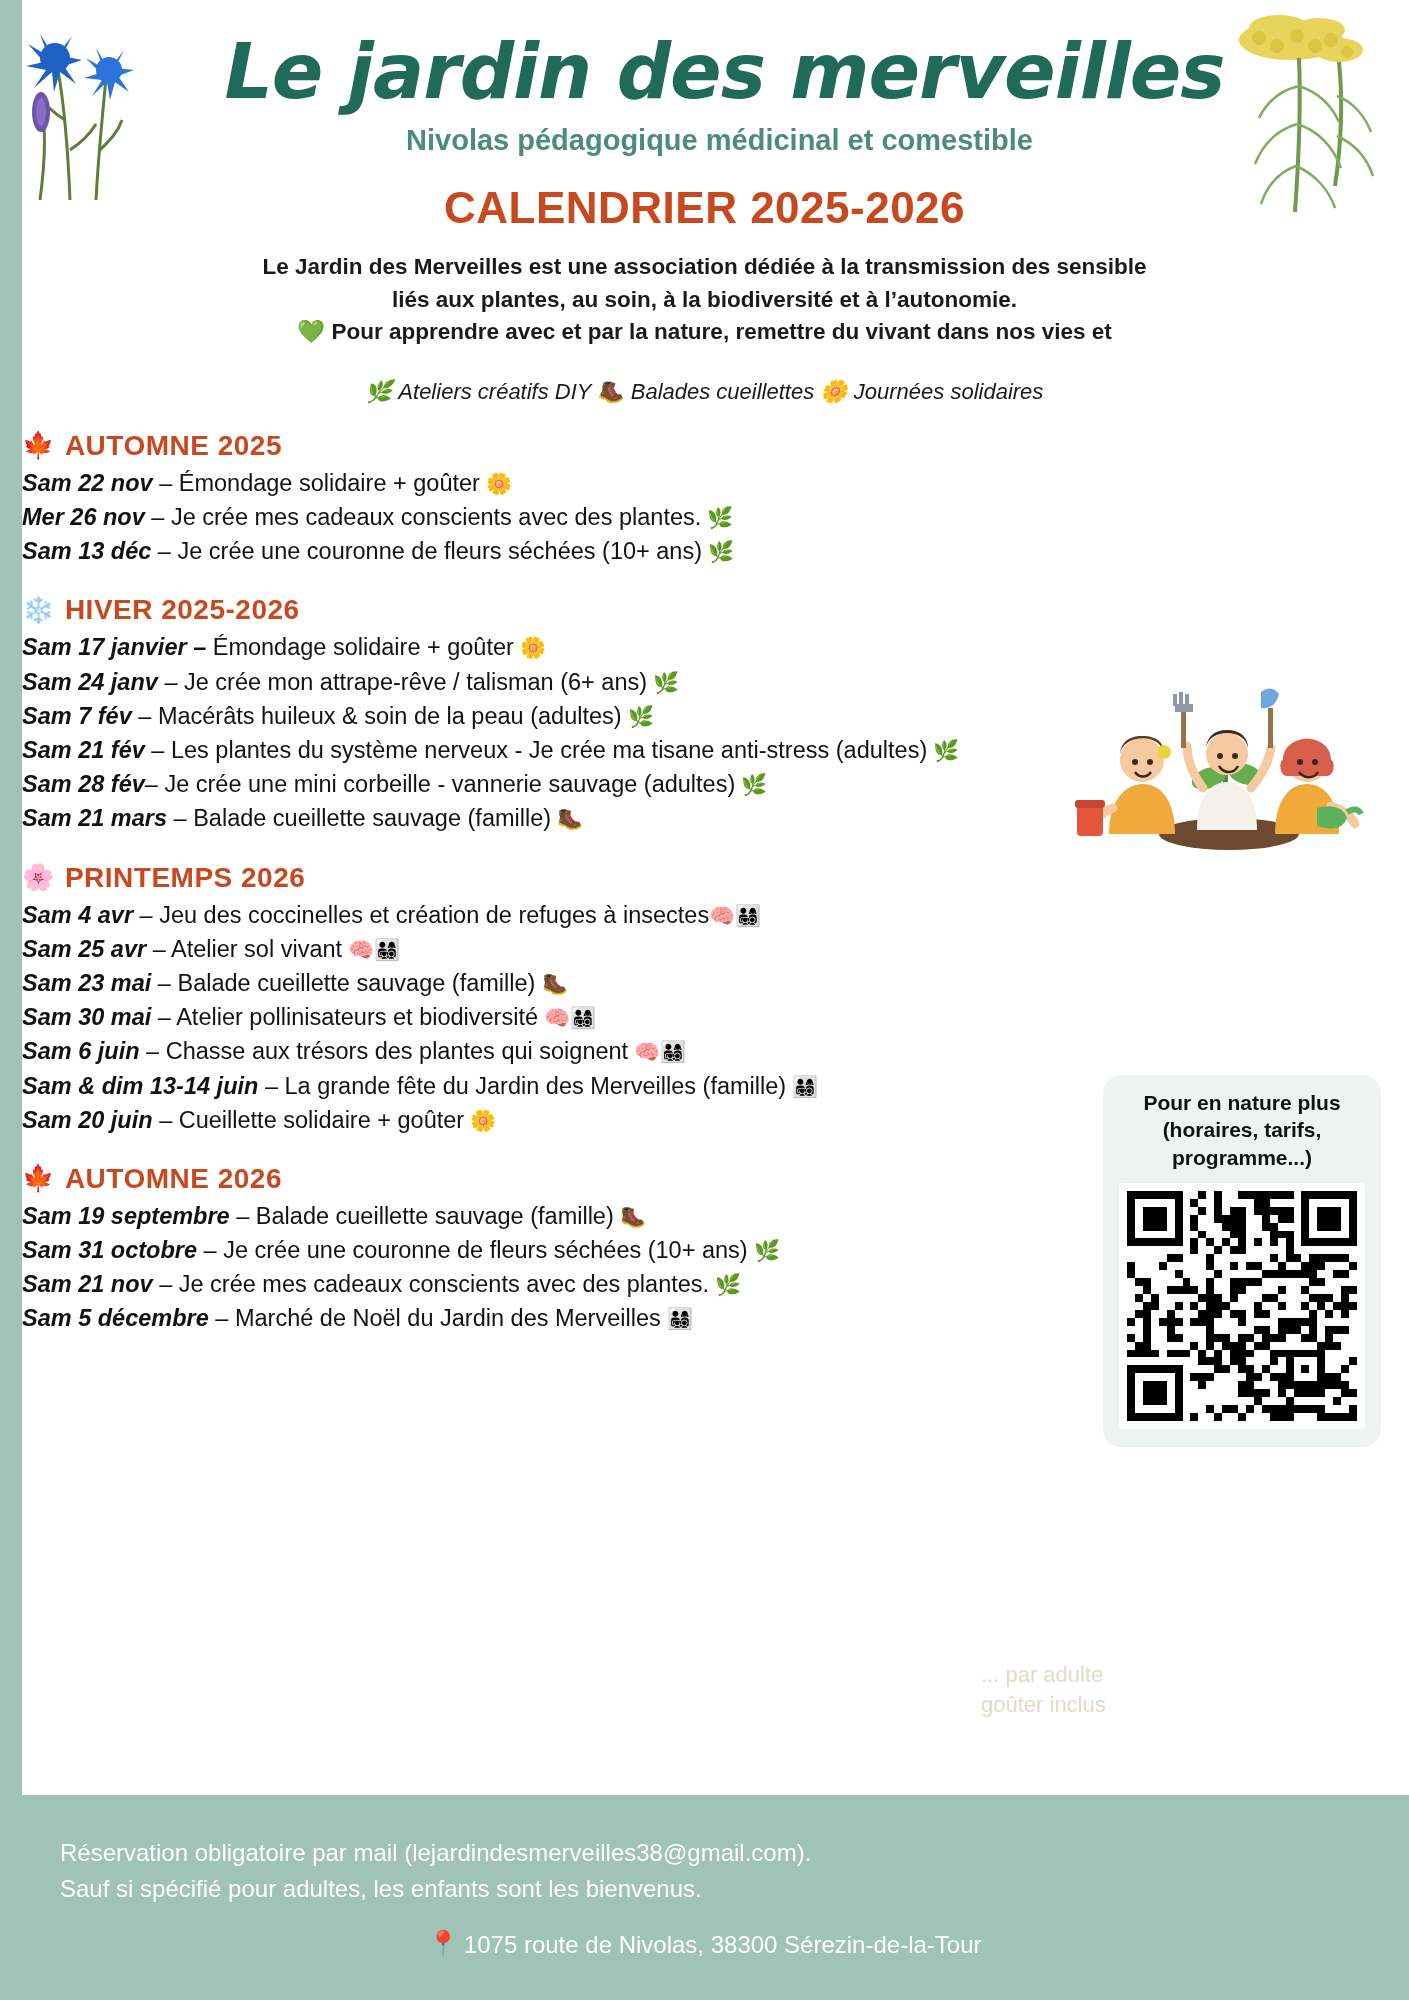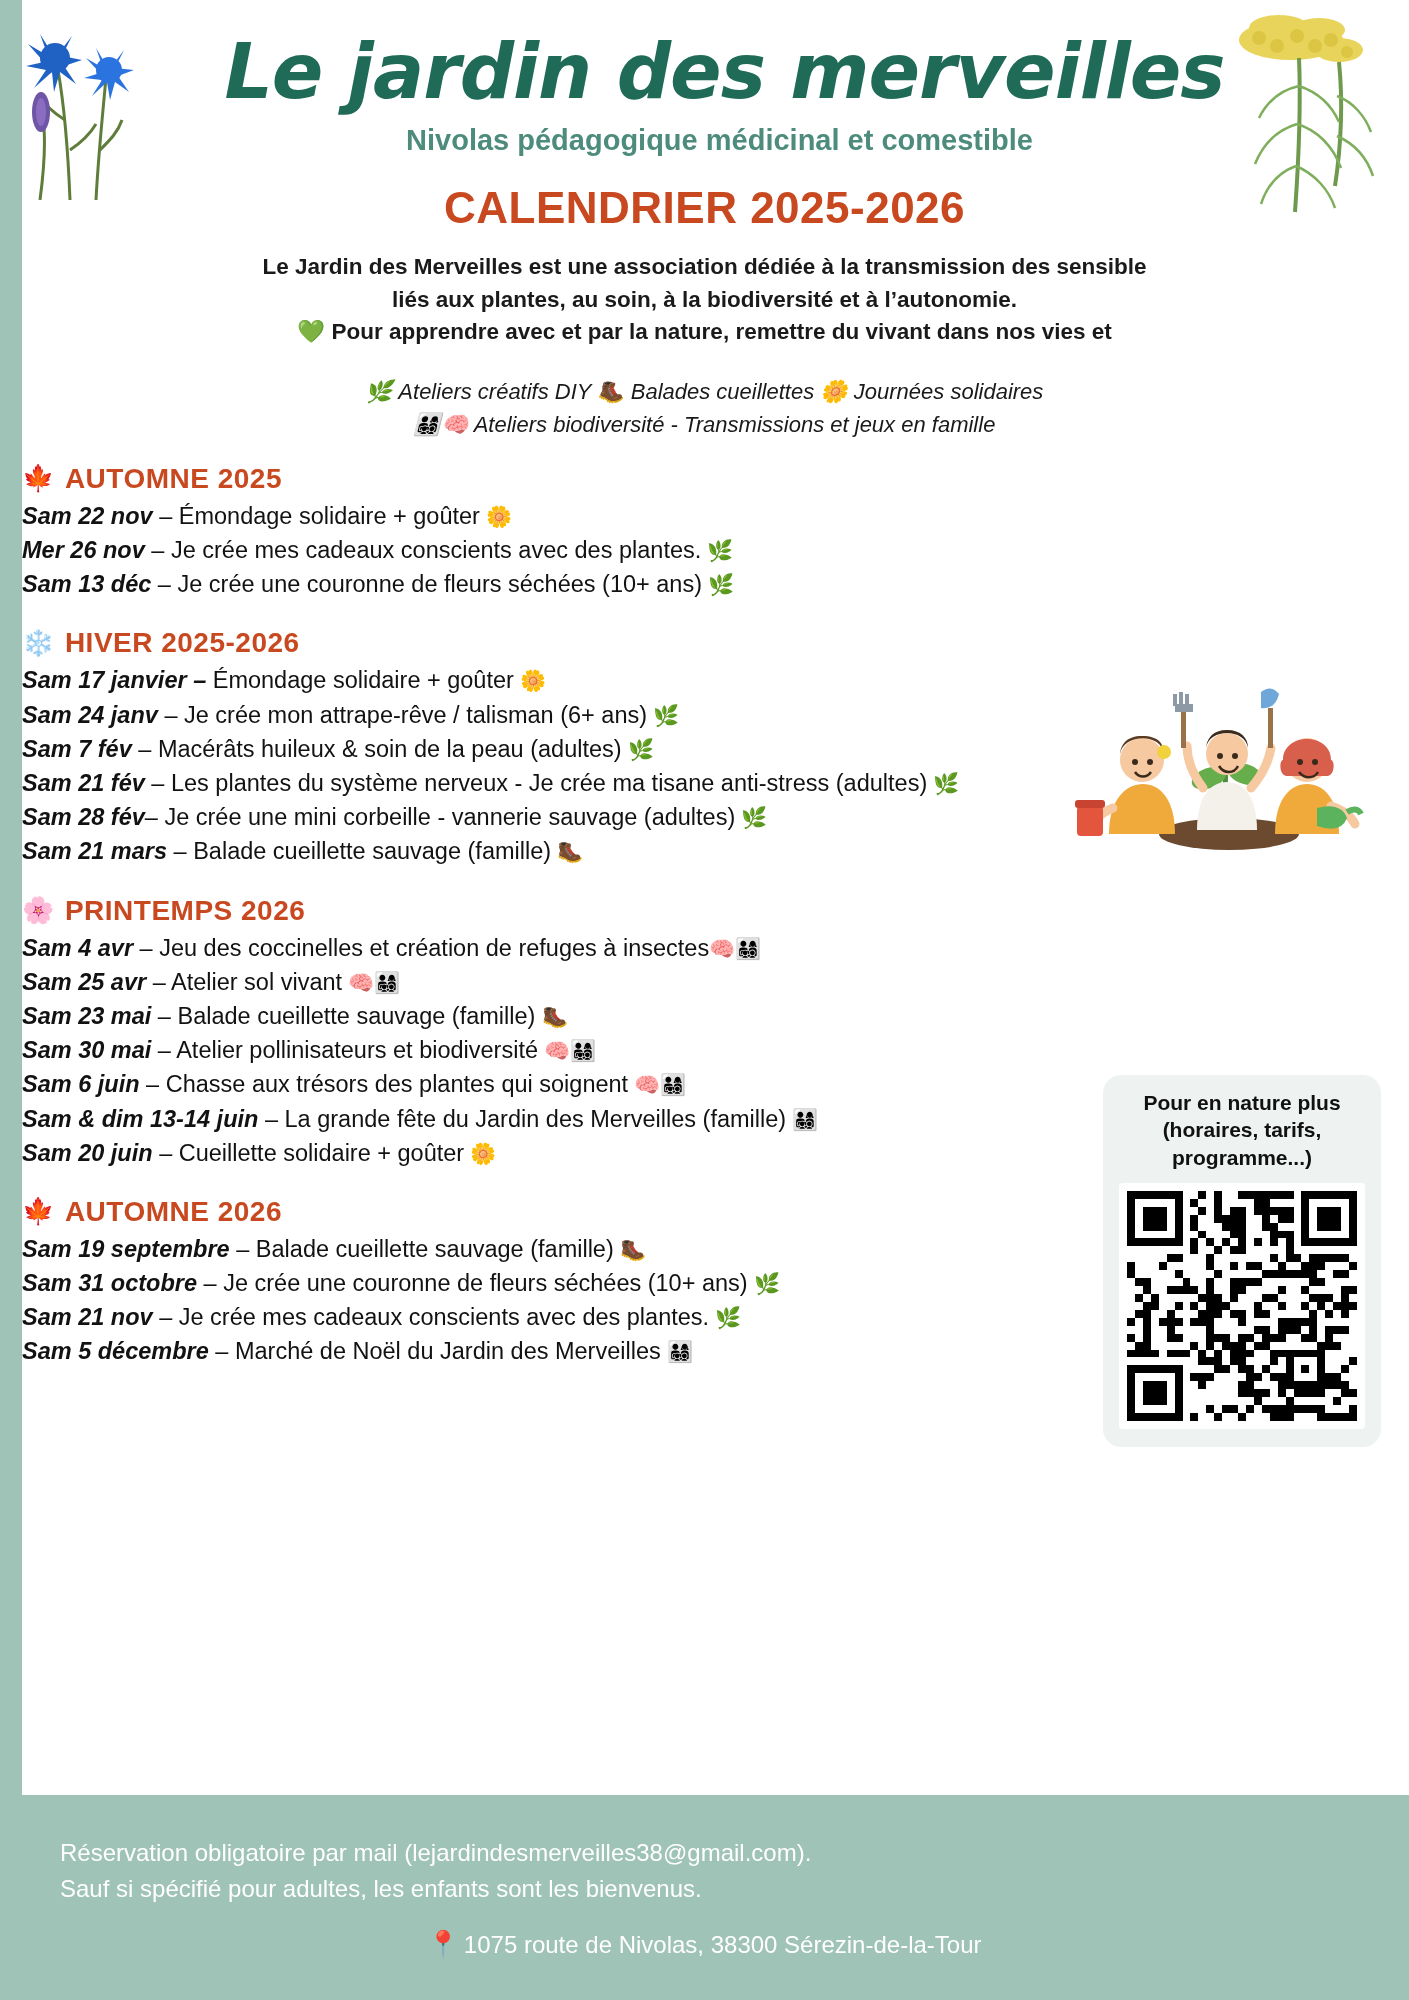--- a/index.html
+++ b/index.html
@@ -274,21 +274,20 @@
       <div>Le Jardin des Merveilles est une association dédiée à la transmission des sensible</div>
       <div>liés aux plantes, au soin, à la biodiversité et à l’autonomie.</div>
       <div>
         <span class="heart">💚</span>
         <span>Pour apprendre avec et par la nature, remettre du vivant dans nos vies et</span>
       </div>
     </div>
 
     <div class="legend">
       <div>🌿 Ateliers créatifs DIY 🥾 Balades cueillettes 🌼 Journées solidaires</div>
-      <div>👨‍👩‍👧‍👦🧠 Ateliers biodiversité - Transmissions et jeux en famille</div>
     </div>
   </div>
 
   <div class="content">
 
     <div class="season">
       <div class="season-head">
         <span class="sicon">🍁</span>
         <span>AUTOMNE 2025</span>
       </div>
@@ -1275,20 +1274,24 @@
           <i style="background: transparent;"></i>
           <i></i>
           <i></i>
           <i></i>
           <i></i>
           <i></i>
         </div>
     </div>
   </div>
 
+  <div class="faint-note">
+    <div>... par adulte</div>
+    <div>goûter inclus</div>
+  </div>
 
   <div class="footer">
     <div class="f1">
       <div>Réservation obligatoire par mail (lejardindesmerveilles38@gmail.com).</div>
       <div>Sauf si spécifié pour adultes, les enfants sont les bienvenus.</div>
     </div>
     <div class="f2">
       <span class="pin">📍</span>
       <span>1075 route de Nivolas, 38300 Sérezin-de-la-Tour</span>
     </div>

